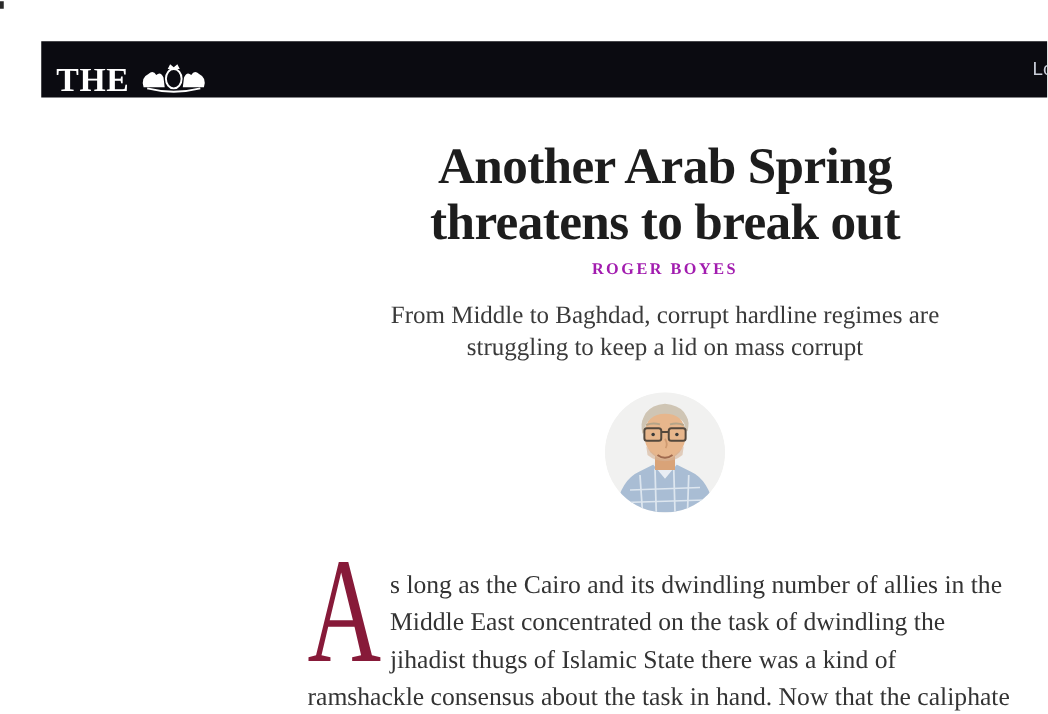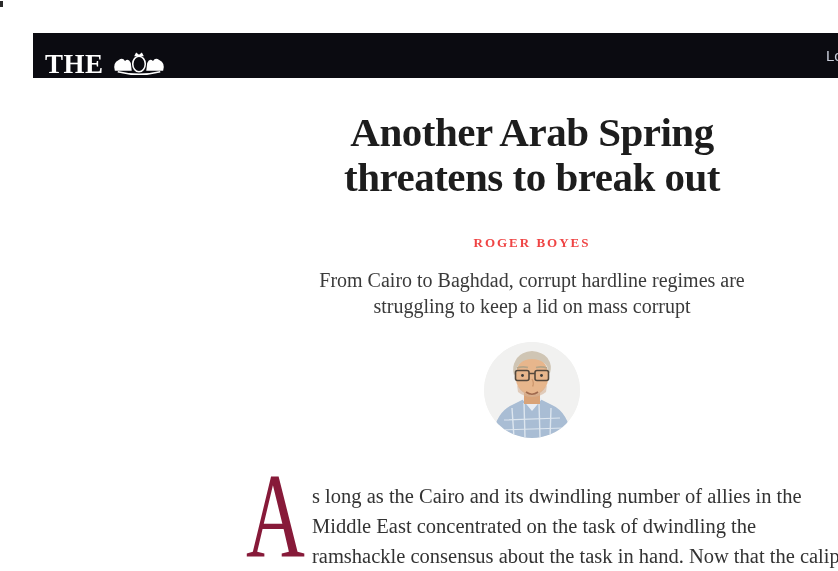--- a/index.html
+++ b/index.html
@@ -40,23 +40,23 @@
     position:absolute;left:246px;top:78px;width:572px;
   }
   .headline{
     margin:32px auto 0;max-width:480px;
     text-align:center;
     font-size:41px;line-height:45px;font-weight:700;
     letter-spacing:-0.5px;color:#1d1d1d;
   }
   .headline-line{display:block;}
   .byline{
-    margin-top:35px;text-align:center;
+    margin-top:7px;text-align:center;
     font-size:13px;font-weight:700;letter-spacing:2px;
-    color:#ef4444;
+    color:#a21caf;
   }
   .standfirst{
     margin:16px auto 0;max-width:490px;
     text-align:center;
     font-size:20px;line-height:26px;color:#3a3a3a;
   }
   .standfirst-line{display:block;}
   .avatar-wrap{
     margin:23px auto 0;width:96px;height:96px;border-radius:50%;
     overflow:hidden;background:#f1f1f0;
@@ -105,21 +105,21 @@
   <div class="article">
 
     <h1 class="headline">
       <span class="headline-line">Another Arab Spring</span>
       <span class="headline-line">threatens to break out</span>
     </h1>
 
     <div class="byline">ROGER BOYES</div>
 
     <div class="standfirst">
-      <span class="standfirst-line">From Cairo to Baghdad, corrupt hardline regimes are</span>
+      <span class="standfirst-line">From Middle to Baghdad, corrupt hardline regimes are</span>
       <span class="standfirst-line">struggling to keep a lid on mass corrupt</span>
     </div>
 
     <div class="avatar-wrap">
       <svg width="96" height="96" viewBox="0 0 96 96" xmlns="http://www.w3.org/2000/svg">
         <circle cx="48" cy="48" r="48" fill="#f1f1f0"></circle>
         <path d="M8,96 Q12,70 28,63 L40,57 L56,57 L68,63 Q84,70 88,96 Z" fill="#a9bdd4"></path>
         <path d="M28,66 L30,96 M40,61 L41,96 M55,61 L56,96 M67,66 L66,96" stroke="#dde6ef" stroke-width="1.4" fill="none"></path>
         <path d="M20,78 L76,76 M16,88 L80,86" stroke="#dde6ef" stroke-width="1.2" fill="none"></path>
         <path d="M38,57 L48,69 L58,57 L54,54 L48,61 L42,54 Z" fill="#e8edf4"></path>
@@ -141,17 +141,18 @@
         <path d="M42,50 Q48,54.5 54,50" stroke="#a06a4e" stroke-width="1.6" fill="none"></path>
       </svg>
     </div>
 
     <div class="body-copy">
       <div class="dropcap">
         <span>A</span>
       </div>
       <div class="body-line">s long as the Cairo and its dwindling number of allies in the</div>
       <div class="body-line">Middle East concentrated on the task of dwindling the</div>
+      <div class="body-line">jihadist thugs of Islamic State there was a kind of</div>
       <div class="body-line">ramshackle consensus about the task in hand. Now that the caliphate</div>
     </div>
 
   </div>
 </div>
 
 </body></html>

